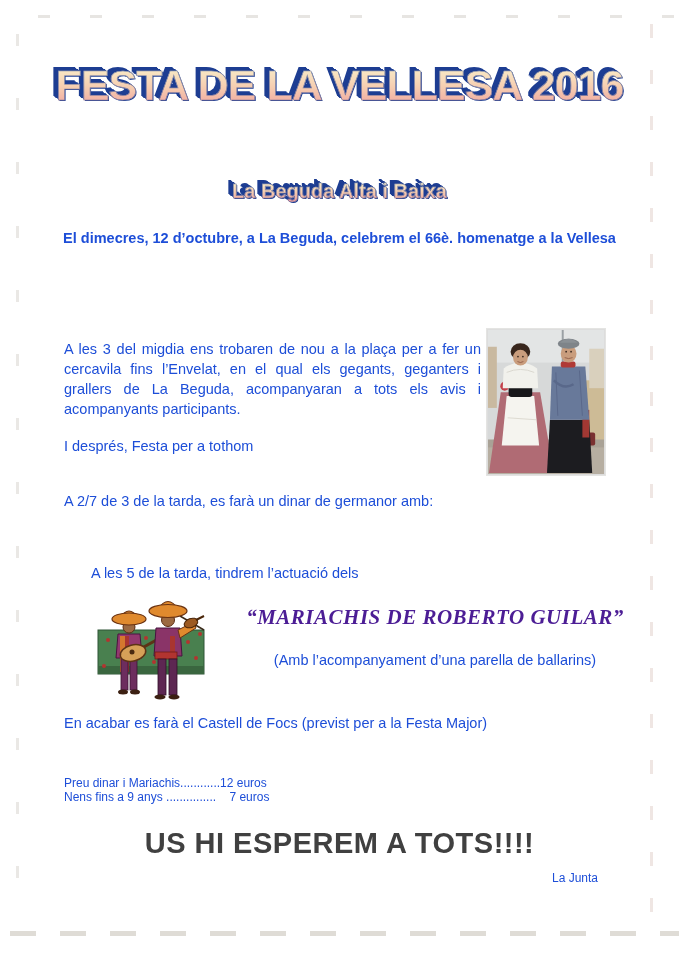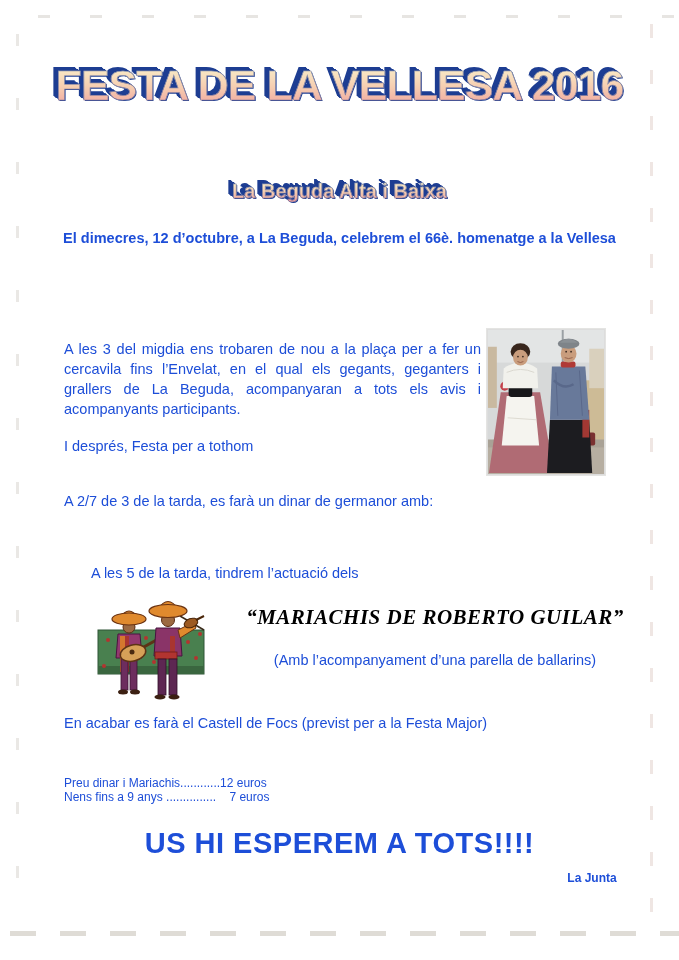--- a/index.html
+++ b/index.html
@@ -42,27 +42,27 @@
   .txt { position:absolute; font-size:14.5px; line-height:19px; color:#1d4ed8; }
   .intro   { top:229px; left:47px;  width:585px; font-weight:bold; text-align:center; }
   .missa   { top:303px; left:64px;  white-space:nowrap; }
   .cerca   { top:339px; left:64px;  width:417px; text-align:justify; line-height:20px; }
   .vermut  { top:437px; left:64px; }
   .dinar   { top:492px; left:64px; }
   .menu    { top:529px; left:0;     width:679px; text-align:center; font-weight:bold; font-size:15px; }
   .actua   { top:564px; left:64px;margin-left:27px; }
   .mhead   { top:608px; left:235px; width:400px; text-align:center;
              font-family:"Liberation Serif", serif; font-weight:bold; font-style:italic;
-             font-size:21px; letter-spacing:0.5px; color:#000000; }
+             font-size:21px; letter-spacing:0.5px; color:#4c1d95; }
   .ballar  { top:651px; left:235px; width:400px; text-align:center; }
   .castell { top:714px; left:64px; }
   .preus   { top:776px; left:64px;  font-size:12px; line-height:14px; white-space:pre; }
   .closing { top:834px; left:0;     width:679px; text-align:center; font-weight:bold;
-             font-size:29px; letter-spacing:0.5px; color:#1d4ed8; }
-  .signat  { top:869px; left:552px; width:80px; text-align:center; font-weight:bold; font-size:12px; }
+             font-size:29px; letter-spacing:0.5px; color:#404040; }
+  .signat  { top:869px; left:552px; width:80px; text-align:left; font-weight:normal; font-size:12px; }
 
   .photo   { position:absolute; left:486px; top:328px; width:120px; height:148px;
              border:1px solid #e4e4e2; box-sizing:border-box; }
   .clipart { position:absolute; left:96px; top:596px; width:110px; height:112px; }
   .photo svg, .clipart svg { width:100%; height:100%; display:block; }
 </style>
 </head>
 <body>
 
 <div class="page">

